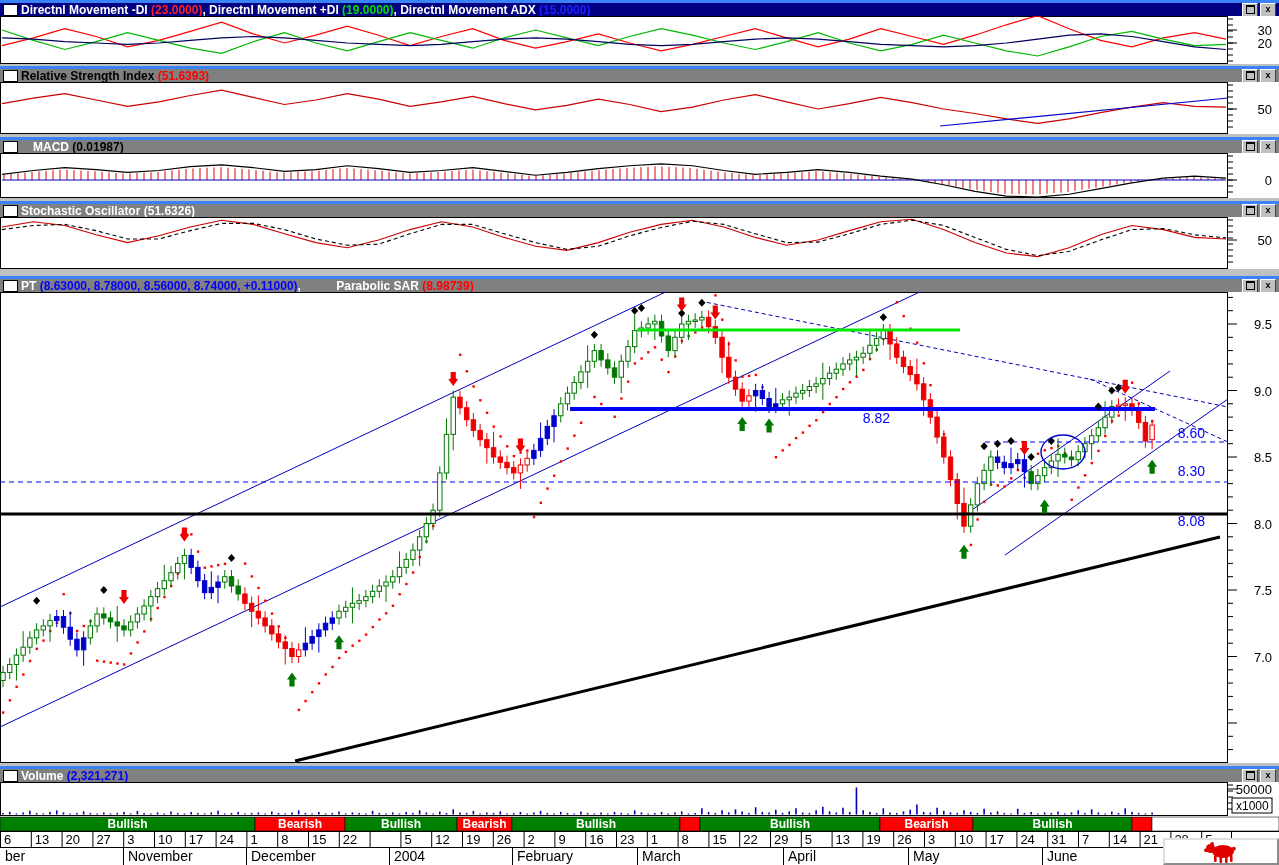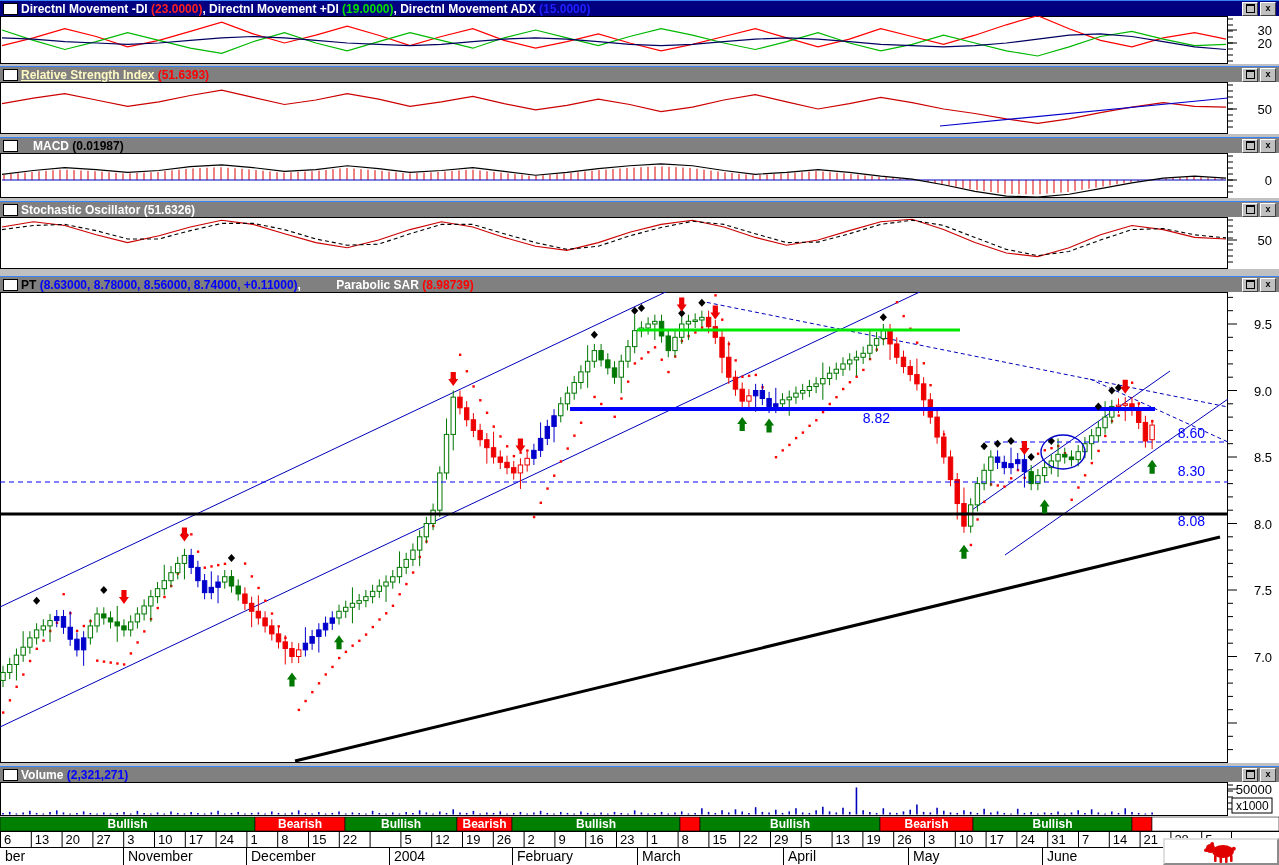--- a/index.html
+++ b/index.html
@@ -1,20 +1,20 @@
 <!DOCTYPE html>
 <html><head>
 <meta charset="utf-8">
 <style>
   html,body{margin:0;padding:0;background:#c0c0c0;}
   .app{position:relative;width:1279px;height:865px;background:#c0c0c0;overflow:hidden;
        font-family:"Liberation Sans",sans-serif;}
   .panel{width:1279px;}
   .titlebar{height:16px;display:flex;align-items:center;padding:0 1px;box-sizing:border-box;
-            background:#808080;border-top:1px solid #3b82f6;}
+            background:#808080;border-top:3px solid #3b82f6;}
   .titlebar.active{background:#000080;}
   .sysicon{width:13px;height:10px;background:#ffffff;border:1px solid #000;margin:0 3px 0 2px;flex:none;}
   .title{font-size:12px;font-weight:bold;white-space:nowrap;overflow:hidden;letter-spacing:0;}
   .winbtns{margin-left:auto;display:flex;gap:2px;padding-right:2px;}
   .wbtn{width:16px;height:14px;background:#c0c0c0;border:1px solid;border-color:#fff #404040 #404040 #fff;
         display:flex;align-items:center;justify-content:center;padding:0;font-family:"Liberation Sans",sans-serif;
         font-size:9px;font-weight:bold;color:#000;line-height:1;}
   .maxglyph{width:7px;height:6px;border:1px solid #000;border-top-width:2px;}
   svg{display:block;}
   svg text{font-family:"Liberation Sans",sans-serif;}
@@ -58,21 +58,21 @@
         <polyline points="2,29.6 33.38461538461539,21.8 64.76923076923077,12.7 96.15384615384616,20.5 127.53846153846153,30.900000000000002 158.92307692307693,24.4 190.30769230769232,15.3 221.69230769230768,6.199999999999999 253.07692307692307,17.9 284.46153846153845,27 315.84615384615387,19.2 347.2307692307692,10.1 378.61538461538464,19.2 410,29.6 441.38461538461536,20.5 472.7692307692308,12.7 504.15384615384613,24.4 535.5384615384615,32.2 566.9230769230769,25.700000000000003 598.3076923076923,17.9 629.6923076923077,27 661.0769230769231,34.8 692.4615384615385,28.3 723.8461538461538,20.5 755.2307692307693,12.7 786.6153846153846,21.8 818,30.900000000000002 849.3846153846154,23.1 880.7692307692307,12.7 912.1538461538462,20.5 943.5384615384615,28.3 974.9230769230769,19.2 1006.3076923076923,8.8 1037.6923076923076,-0.3000000000000007 1069.076923076923,12.7 1100.4615384615386,24.4 1131.8461538461538,30.900000000000002 1163.2307692307693,21.8 1194.6153846153845,16.6 1226,23.1" fill="none" stroke="#ff0000" stroke-width="1.2"></polyline>
         <polyline points="2,14 33.38461538461539,24.4 64.76923076923077,33.5 96.15384615384616,25.700000000000003 127.53846153846153,16.6 158.92307692307693,24.4 190.30769230769232,32.2 221.69230769230768,37.400000000000006 253.07692307692307,25.700000000000003 284.46153846153845,16.6 315.84615384615387,27 347.2307692307692,34.8 378.61538461538464,25.700000000000003 410,16.6 441.38461538461536,24.4 472.7692307692308,32.2 504.15384615384613,21.8 535.5384615384615,14 566.9230769230769,21.8 598.3076923076923,29.6 629.6923076923077,20.5 661.0769230769231,12.7 692.4615384615385,19.2 723.8461538461538,27 755.2307692307693,33.5 786.6153846153846,25.700000000000003 818,16.6 849.3846153846154,27 880.7692307692307,34.8 912.1538461538462,28.3 943.5384615384615,19.2 974.9230769230769,27 1006.3076923076923,34.8 1037.6923076923076,40 1069.076923076923,30.900000000000002 1100.4615384615386,20.5 1131.8461538461538,15.3 1163.2307692307693,23.1 1194.6153846153845,29.6 1226,28.3" fill="none" stroke="#00b800" stroke-width="1.2"></polyline>
         <polyline points="2,21.8 33.38461538461539,23.1 64.76923076923077,25.700000000000003 96.15384615384616,27 127.53846153846153,28.3 158.92307692307693,27 190.30769230769232,24.4 221.69230769230768,21.8 253.07692307692307,20.5 284.46153846153845,21.8 315.84615384615387,24.4 347.2307692307692,27 378.61538461538464,28.3 410,29.6 441.38461538461536,28.3 472.7692307692308,25.700000000000003 504.15384615384613,23.1 535.5384615384615,21.8 566.9230769230769,23.1 598.3076923076923,25.700000000000003 629.6923076923077,28.3 661.0769230769231,29.6 692.4615384615385,28.3 723.8461538461538,25.700000000000003 755.2307692307693,23.1 786.6153846153846,21.8 818,23.1 849.3846153846154,25.700000000000003 880.7692307692307,28.3 912.1538461538462,29.6 943.5384615384615,30.900000000000002 974.9230769230769,29.6 1006.3076923076923,27 1037.6923076923076,23.1 1069.076923076923,19.2 1100.4615384615386,17.9 1131.8461538461538,20.5 1163.2307692307693,25.700000000000003 1194.6153846153845,30.900000000000002 1226,33.5" fill="none" stroke="#000060" stroke-width="1.2"></polyline>
       </svg>
   </div>
   <div class="gap2"></div>
 
   <div class="panel">
     <div class="titlebar">
       <span class="sysicon"></span>
-      <span class="title"><span style="color: #fef9c3; text-decoration: underline;">Relative Strength Index </span><span style="color: rgb(255, 0, 0);">(51.6393)</span></span>
+      <span class="title"><span style="color: #000000;">Relative Strength Index </span><span style="color: rgb(255, 0, 0);">(51.6393)</span></span>
       <span class="winbtns">
         <button class="wbtn">
             <span class="maxglyph"></span>
           </button>
         <button class="wbtn">
             <span>x</span>
           </button>
       </span>
     </div>
     <svg id="plot-rsi" width="1279" height="52">
@@ -327,21 +327,21 @@
         <text x="1272" y="28" fill="#000" font-size="13" text-anchor="end" font-weight="normal">50</text>
         <polyline points="2,10 33.38461538461539,4.800000000000001 64.76923076923077,8.44 96.15384615384616,17.8 127.53846153846153,25.6 158.92307692307693,18.84 190.30769230769232,10 221.69230769230768,3.2399999999999984 253.07692307692307,7.399999999999999 284.46153846153845,16.759999999999998 315.84615384615387,25.6 347.2307692307692,30.8 378.61538461538464,23 410,12.6 441.38461538461536,4.800000000000001 472.7692307692308,10 504.15384615384613,20.4 535.5384615384615,29.240000000000002 566.9230769230769,33.4 598.3076923076923,25.6 629.6923076923077,15.2 661.0769230769231,7.399999999999999 692.4615384615385,3.2399999999999984 723.8461538461538,10 755.2307692307693,20.4 786.6153846153846,28.2 818,23 849.3846153846154,13.64 880.7692307692307,4.800000000000001 912.1538461538462,2.1999999999999993 943.5384615384615,12.6 974.9230769230769,25.6 1006.3076923076923,36 1037.6923076923076,39.64 1069.076923076923,30.8 1100.4615384615386,17.8 1131.8461538461538,8.44 1163.2307692307693,12.6 1194.6153846153845,20.4 1226,21.96" fill="none" stroke="#cc0000" stroke-width="1.1"></polyline>
         <polyline points="2,12.6 33.38461538461539,8.44 64.76923076923077,7.399999999999999 96.15384615384616,13.64 127.53846153846153,21.96 158.92307692307693,21.96 190.30769230769232,13.64 221.69230769230768,6.359999999999999 253.07692307692307,6.359999999999999 284.46153846153845,12.6 315.84615384615387,21.96 347.2307692307692,28.2 378.61538461538464,27.16 410,16.759999999999998 441.38461538461536,7.399999999999999 472.7692307692308,7.399999999999999 504.15384615384613,16.759999999999998 535.5384615384615,25.6 566.9230769230769,32.36 598.3076923076923,29.240000000000002 629.6923076923077,18.84 661.0769230769231,10.52 692.4615384615385,4.280000000000001 723.8461538461538,7.399999999999999 755.2307692307693,16.759999999999998 786.6153846153846,25.6 818,25.08 849.3846153846154,16.759999999999998 880.7692307692307,7.399999999999999 912.1538461538462,3.2399999999999984 943.5384615384615,8.44 974.9230769230769,20.4 1006.3076923076923,32.36 1037.6923076923076,38.6 1069.076923076923,34.44 1100.4615384615386,23 1131.8461538461538,12.6 1163.2307692307693,11.559999999999999 1194.6153846153845,17.8 1226,20.92" fill="none" stroke="#000000" stroke-width="1.1" stroke-dasharray="4,3"></polyline>
       </svg>
   </div>
   <div class="gap7"></div>
 
   <div class="panel">
     <div class="titlebar">
       <span class="sysicon"></span>
-      <span class="title"><span style="color: #000000;">PT </span><span style="color: rgb(0, 0, 255); text-align: center;">(8.63000, 8.78000, 8.56000, 8.74000, +0.11000)</span><span style="color: rgb(255, 255, 255);">, </span><span style="color: rgb(255, 255, 255); margin-left: 32px;">Parabolic SAR </span><span style="color: rgb(255, 0, 0); margin-top: 48px;">(8.98739)</span></span>
+      <span class="title"><span style="color: #ffffff;">PT </span><span style="color: rgb(0, 0, 255); text-align: center;">(8.63000, 8.78000, 8.56000, 8.74000, +0.11000)</span><span style="color: rgb(255, 255, 255);">, </span><span style="color: rgb(255, 255, 255); margin-left: 32px;">Parabolic SAR </span><span style="color: rgb(255, 0, 0); margin-top: 48px;">(8.98739)</span></span>
       <span class="winbtns">
         <button class="wbtn">
             <span class="maxglyph"></span>
           </button>
         <button class="wbtn">
             <span>x</span>
           </button>
       </span>
     </div>
     <svg id="plot-price" width="1279" height="471">

